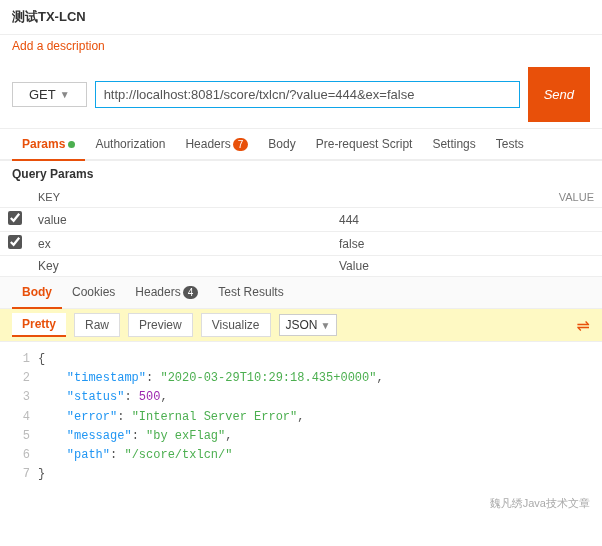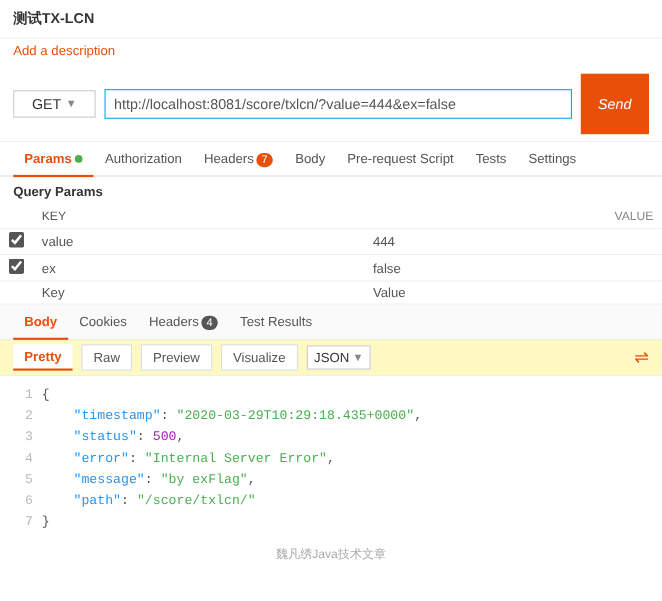--- a/index.html
+++ b/index.html
@@ -46,21 +46,21 @@
     .indent-icon { color: #e8500a; font-size: 16px; cursor: pointer; margin-left: auto; }
 
     .code-area { background: #fff; padding: 8px 12px; font-family: 'Courier New', monospace; font-size: 12px; line-height: 1.6; min-height: 120px; }
     .code-area .line { display: flex; gap: 8px; }
     .line-num { color: #bbb; min-width: 18px; text-align: right; user-select: none; }
     .code-str { color: #2196f3; }
     .code-val { color: #4caf50; }
     .code-num { color: #9c27b0; }
     .code-punc { color: #555; }
 
-    .watermark { text-align: center; padding: 4px 12px 8px; font-size: 11px; color: #aaa; }
+    .watermark { text-align: right; padding: 4px 12px 8px; font-size: 11px; color: #aaa; }
   </style>
 </head>
 <body>
 
 <div>
   <div class="title-bar">
     <span>测试TX-LCN</span>
   </div>
   <div class="add-desc">
     <span>Add a description</span>
@@ -86,24 +86,24 @@
   <div class="tab">
     <span>Headers</span><span class="badge">7</span>
   </div>
   <div class="tab">
     <span>Body</span>
   </div>
   <div class="tab">
     <span>Pre-request Script</span>
   </div>
   <div class="tab">
-    <span>Tests</span>
+    <span>Settings</span>
   </div>
   <div class="tab">
-    <span>Settings</span>
+    <span>Tests</span>
   </div>
 </div>
 
 <div class="section-title">Query Params</div>
 
 <table class="params-table">
   <thead>
     <tr>
       <th class="cb-cell"></th>
       <th class="key-col">KEY</th>

